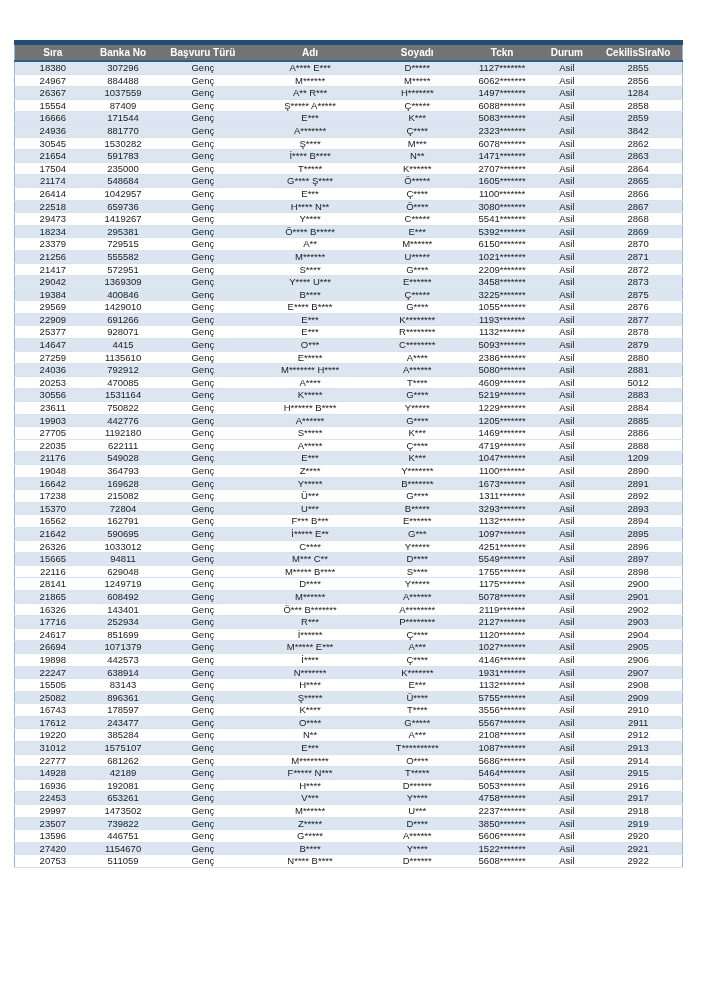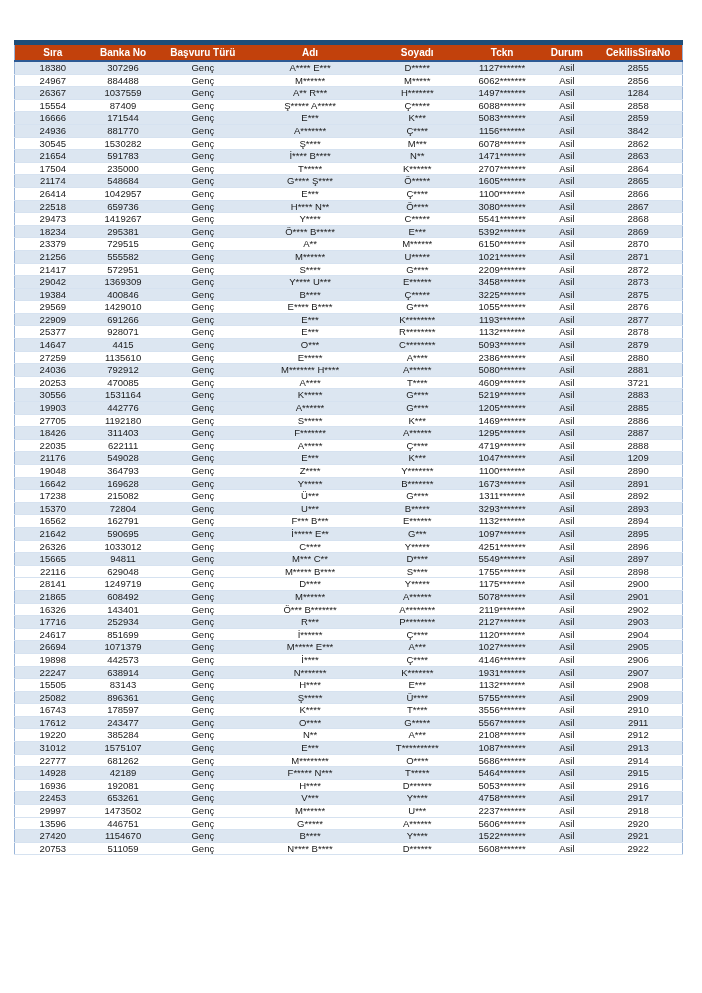--- a/index.html
+++ b/index.html
@@ -29,21 +29,21 @@
   }
   table.results col.c-sira    { width: 11.4%; }
   table.results col.c-banka   { width: 9.7%; }
   table.results col.c-basvuru { width: 14.2%; }
   table.results col.c-adi     { width: 17.9%; }
   table.results col.c-soyadi  { width: 14.2%; }
   table.results col.c-tckn    { width: 11.2%; }
   table.results col.c-durum   { width: 8.2%; }
   table.results col.c-cekilis { width: 13.2%; }
   thead th {
-    background: #c2410c;
+    background: #737373;
     color: #ffffff;
     font-size: 10px;
     font-weight: bold;
     height: 15px;
     padding: 0 2px;
     text-align: center;
     vertical-align: middle;
     border-bottom: 2px solid #2e5a94;
     white-space: nowrap;
     overflow: hidden;
@@ -141,21 +141,21 @@
           <td>5083*******</td>
           <td>Asil</td>
           <td>2859</td>
         </tr>
         <tr class="band">
           <td>24936</td>
           <td>881770</td>
           <td>Genç</td>
           <td>A*******</td>
           <td>Ç****</td>
-          <td>1156*******</td>
+          <td>2323*******</td>
           <td>Asil</td>
           <td>3842</td>
         </tr>
         <tr>
           <td>30545</td>
           <td>1530282</td>
           <td>Genç</td>
           <td>Ş****</td>
           <td>M***</td>
           <td>6078*******</td>
@@ -343,62 +343,62 @@
           <td>2881</td>
         </tr>
         <tr>
           <td>20253</td>
           <td>470085</td>
           <td>Genç</td>
           <td>A****</td>
           <td>T****</td>
           <td>4609*******</td>
           <td>Asil</td>
-          <td>3721</td>
+          <td>5012</td>
         </tr>
         <tr class="band">
           <td>30556</td>
           <td>1531164</td>
           <td>Genç</td>
           <td>K*****</td>
           <td>G****</td>
           <td>5219*******</td>
           <td>Asil</td>
           <td>2883</td>
         </tr>
+        <tr>
+          <td>23611</td>
+          <td>750822</td>
+          <td>Genç</td>
+          <td>H****** B****</td>
+          <td>Y*****</td>
+          <td>1229*******</td>
+          <td>Asil</td>
+          <td>2884</td>
+        </tr>
         <tr class="band">
           <td>19903</td>
           <td>442776</td>
           <td>Genç</td>
           <td>A******</td>
           <td>G****</td>
           <td>1205*******</td>
           <td>Asil</td>
           <td>2885</td>
         </tr>
         <tr>
           <td>27705</td>
           <td>1192180</td>
           <td>Genç</td>
           <td>S*****</td>
           <td>K***</td>
           <td>1469*******</td>
           <td>Asil</td>
           <td>2886</td>
         </tr>
-        <tr class="band">
-          <td>18426</td>
-          <td>311403</td>
-          <td>Genç</td>
-          <td>F*******</td>
-          <td>A******</td>
-          <td>1295*******</td>
-          <td>Asil</td>
-          <td>2887</td>
-        </tr>
         <tr>
           <td>22035</td>
           <td>622111</td>
           <td>Genç</td>
           <td>A*****</td>
           <td>Ç****</td>
           <td>4719*******</td>
           <td>Asil</td>
           <td>2888</td>
         </tr>
@@ -684,20 +684,30 @@
         </tr>
         <tr>
           <td>29997</td>
           <td>1473502</td>
           <td>Genç</td>
           <td>M******</td>
           <td>U***</td>
           <td>2237*******</td>
           <td>Asil</td>
           <td>2918</td>
+        </tr>
+        <tr class="band">
+          <td>23507</td>
+          <td>739822</td>
+          <td>Genç</td>
+          <td>Z*****</td>
+          <td>D****</td>
+          <td>3850*******</td>
+          <td>Asil</td>
+          <td>2919</td>
         </tr>
         <tr>
           <td>13596</td>
           <td>446751</td>
           <td>Genç</td>
           <td>G*****</td>
           <td>A******</td>
           <td>5606*******</td>
           <td>Asil</td>
           <td>2920</td>

